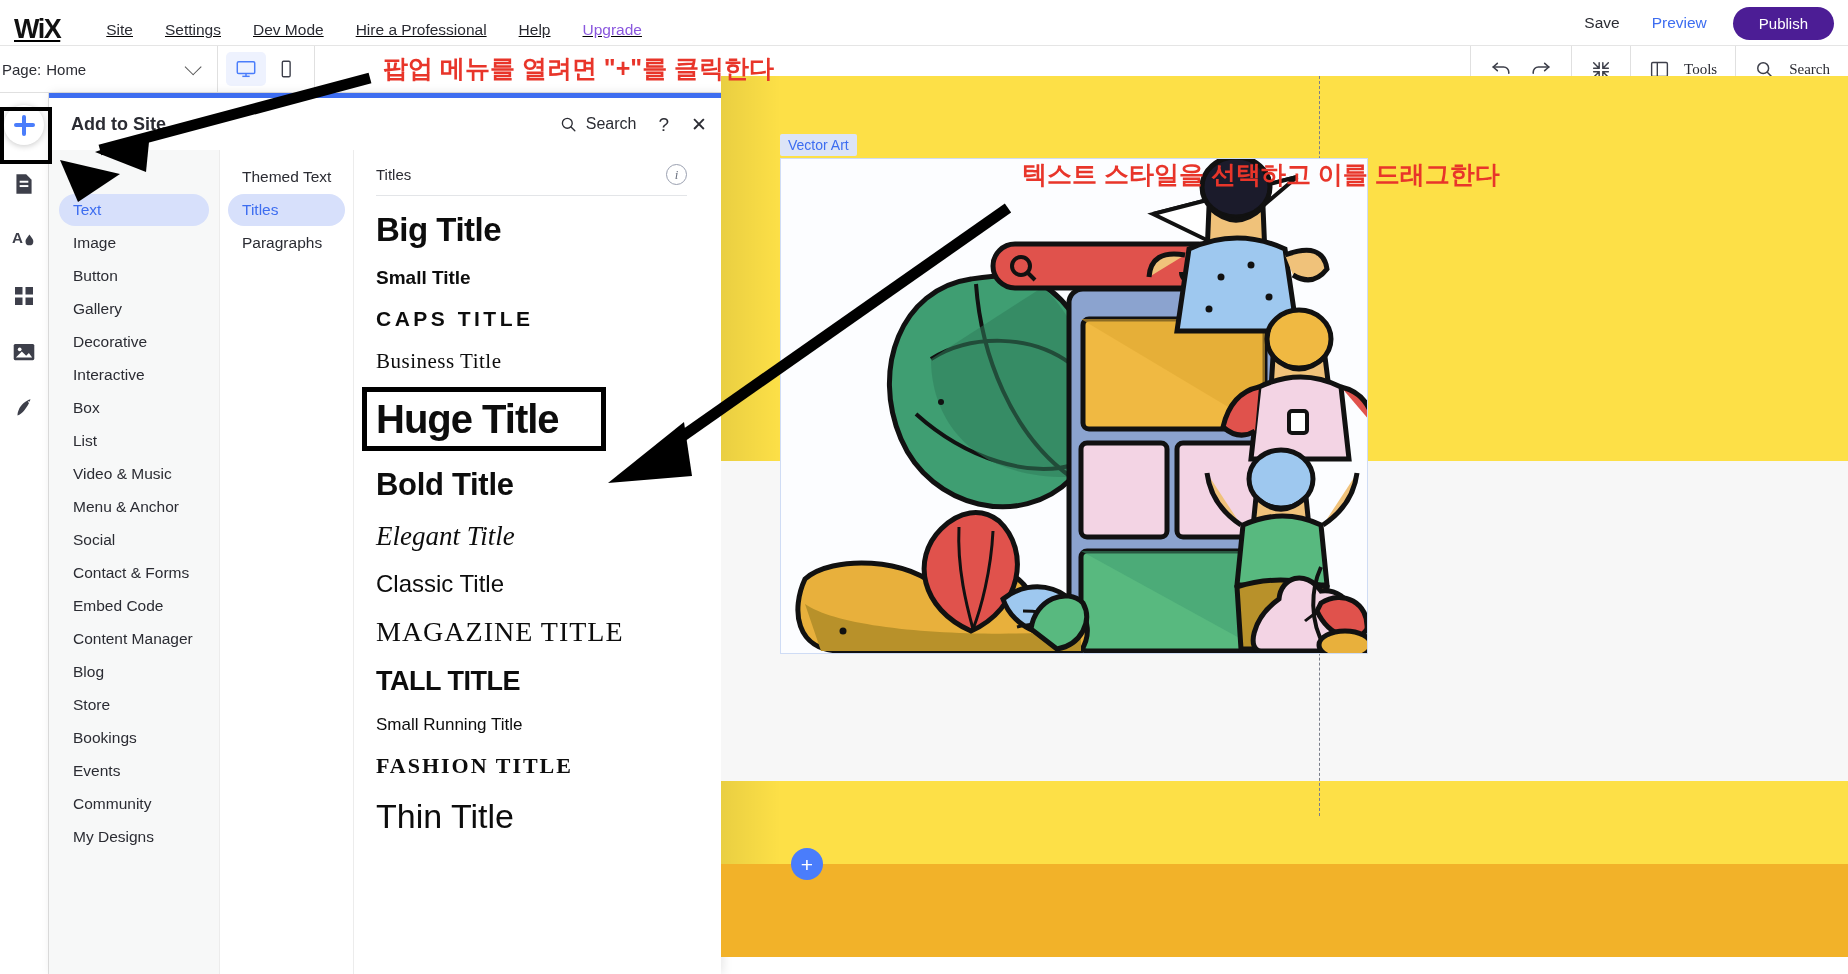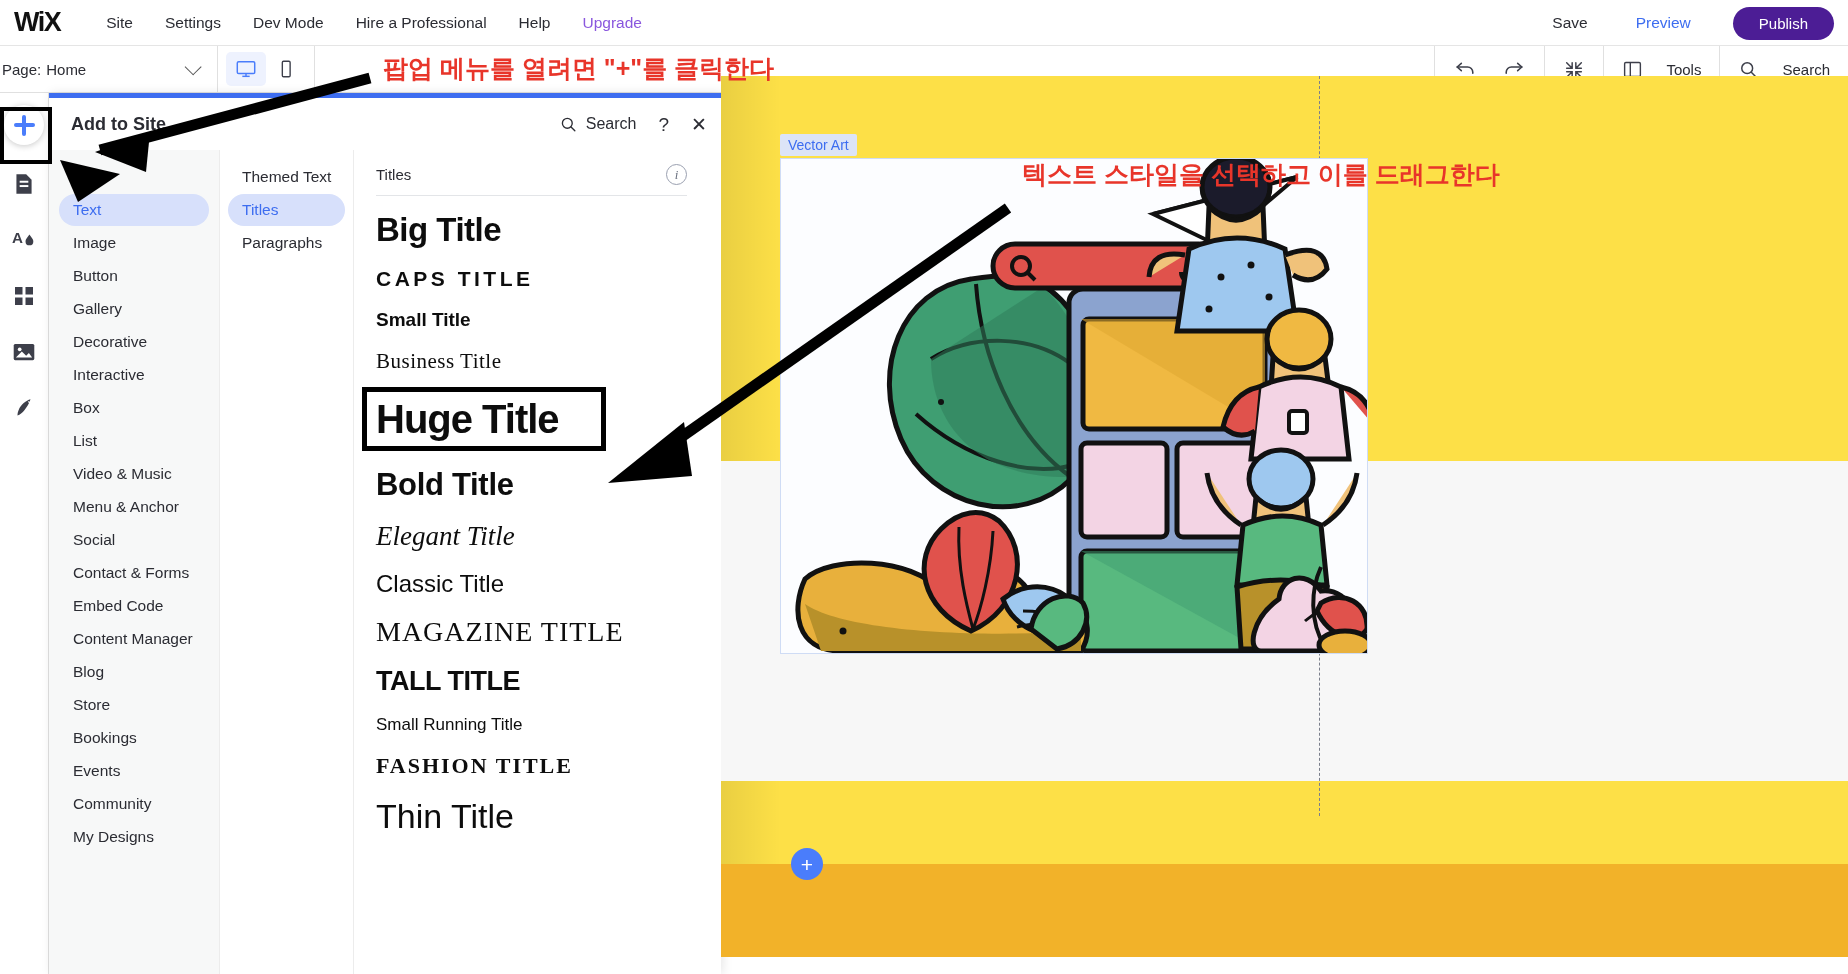--- a/index.html
+++ b/index.html
@@ -8,36 +8,36 @@
     font-family: "Liberation Sans", sans-serif;
     background: #ffffff;
     overflow: hidden;
   }
   #root { position: relative; width: 1848px; height: 974px; overflow: hidden; background:#fff; }
 
   
   .topbar {
     position: absolute; left:0; top:0; width:1848px; height:46px;
     background:#fff; border-bottom:1px solid #e5e5e5;
-    display:flex; align-items:center;
+    display:flex; align-items:flex-end;text-decoration:underline;
   }
   .wix-logo {
     font-family:"Liberation Sans", sans-serif;
     font-weight:900; font-size:27px; letter-spacing:-1.5px;
     color:#111; margin-left:14px; margin-right:30px;
   }
   .topnav { display:flex; align-items:center; gap:0px; }
   .topnav-item {
     font-size:15.5px; color:#2b2c33; padding:6px 16px; cursor:default;
     white-space:nowrap;
   }
   .topnav-item.upgrade { color:#8a57de; }
   .topbar-right {
     position:absolute; right:14px; top:0; height:46px;
-    display:flex; align-items:center; gap:16px;
+    display:flex; align-items:center; gap:0px;
   }
   .tb-link { font-size:15.5px; color:#2b2c33; padding:6px 16px; white-space:nowrap; }
   .tb-link.preview { color:#3d6df0; }
   .publish-btn {
     background:#4c1d95; color:#fff; font-size:15px;
     border-radius:18px; padding:8px 26px; margin-left:10px;
     border:none; cursor:pointer; white-space:nowrap;
   }
 
   
@@ -56,21 +56,21 @@
           border-right:1.6px solid #555; border-bottom:1.6px solid #555;
           transform:rotate(45deg) translateY(-3px); }
   .device-group { display:flex; align-items:center; height:47px; border-right:1px solid #e0e0e0; padding:0 8px;}
   .device-btn { width:40px; height:34px; display:flex; align-items:center; justify-content:center;
                 border-radius:5px; }
   .device-btn.active { background:#eef2fe; }
   .secondbar-right {
     position:absolute; right:0; top:0; height:47px; display:flex; align-items:center;
   }
   .sb-cell { height:47px; display:flex; align-items:center; justify-content:center;
-             border-left:1px solid #e0e0e0; padding:0 18px; gap:23px; }
+             border-left:1px solid #e0e0e0; padding:0 18px; gap:14px;font-family:Liberation Serif, serif; }
   .sb-cell .txt { font-size:15px; color:#2b2c33; }
 
   
   .rail {
     position:absolute; left:0; top:93px; width:49px; height:881px;
     background:#fff; border-right:1px solid #e0e0e0;
     display:flex; flex-direction:column; align-items:center; padding-top:12px; gap:22px;
   }
   .rail-btn { width:34px; height:34px; display:flex; align-items:center; justify-content:center; }
   .rail-plus {
@@ -361,22 +361,22 @@
       </div>
 
       <div class="style-col">
         <div class="style-head">
           <span class="lbl">Titles</span>
           <span class="info-ico">i</span>
         </div>
         <div class="style-sep"></div>
         <div class="style-list">
           <div class="style-row s-big">Big Title</div>
+          <div class="style-row s-small">Small Title</div>
           <div class="style-row s-caps">CAPS TITLE</div>
-          <div class="style-row s-small">Small Title</div>
           <div class="style-row s-bus">Business Title</div>
           <div class="style-row" style="padding:14px 0 16px 0;">
             <span class="huge-wrap">
               <span class="huge-box"></span>
               <span class="s-huge">Huge Title</span>
             </span>
           </div>
           <div class="style-row s-bold">Bold Title</div>
           <div class="style-row s-eleg">Elegant Title</div>
           <div class="style-row s-clas">Classic Title</div>

